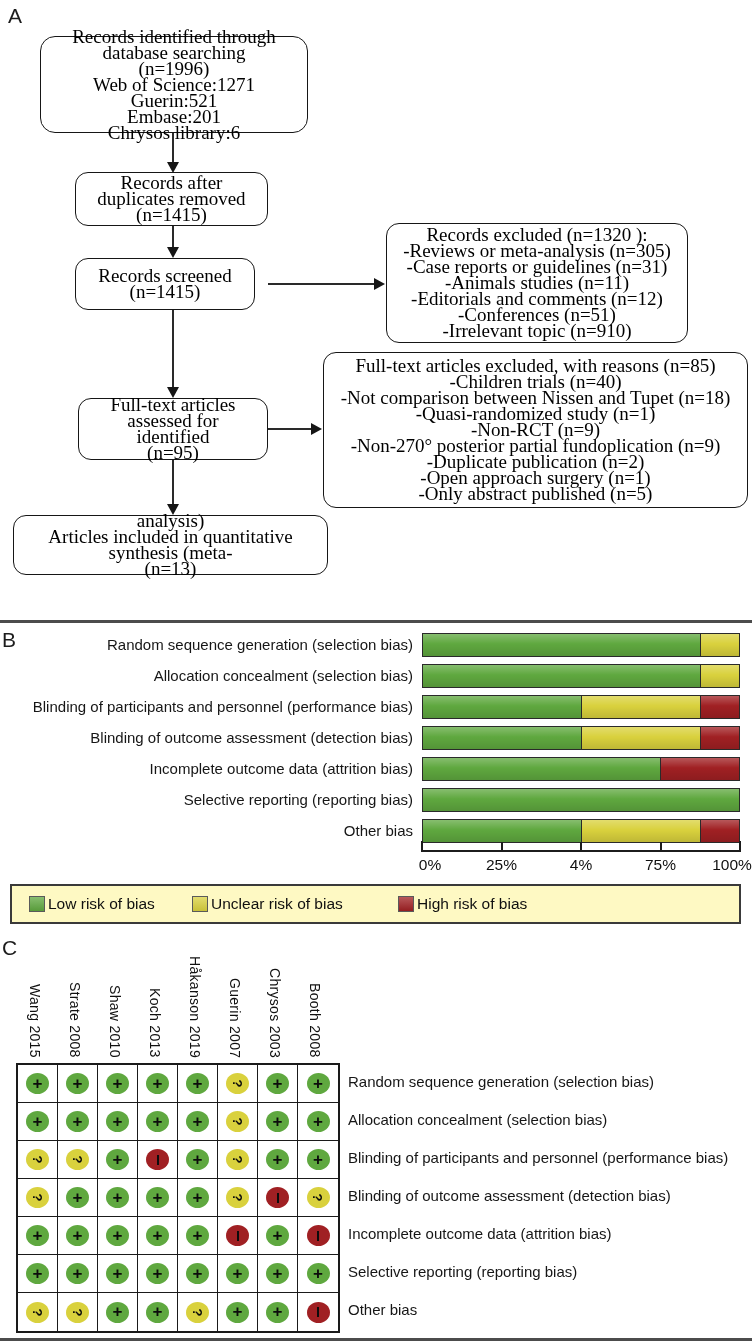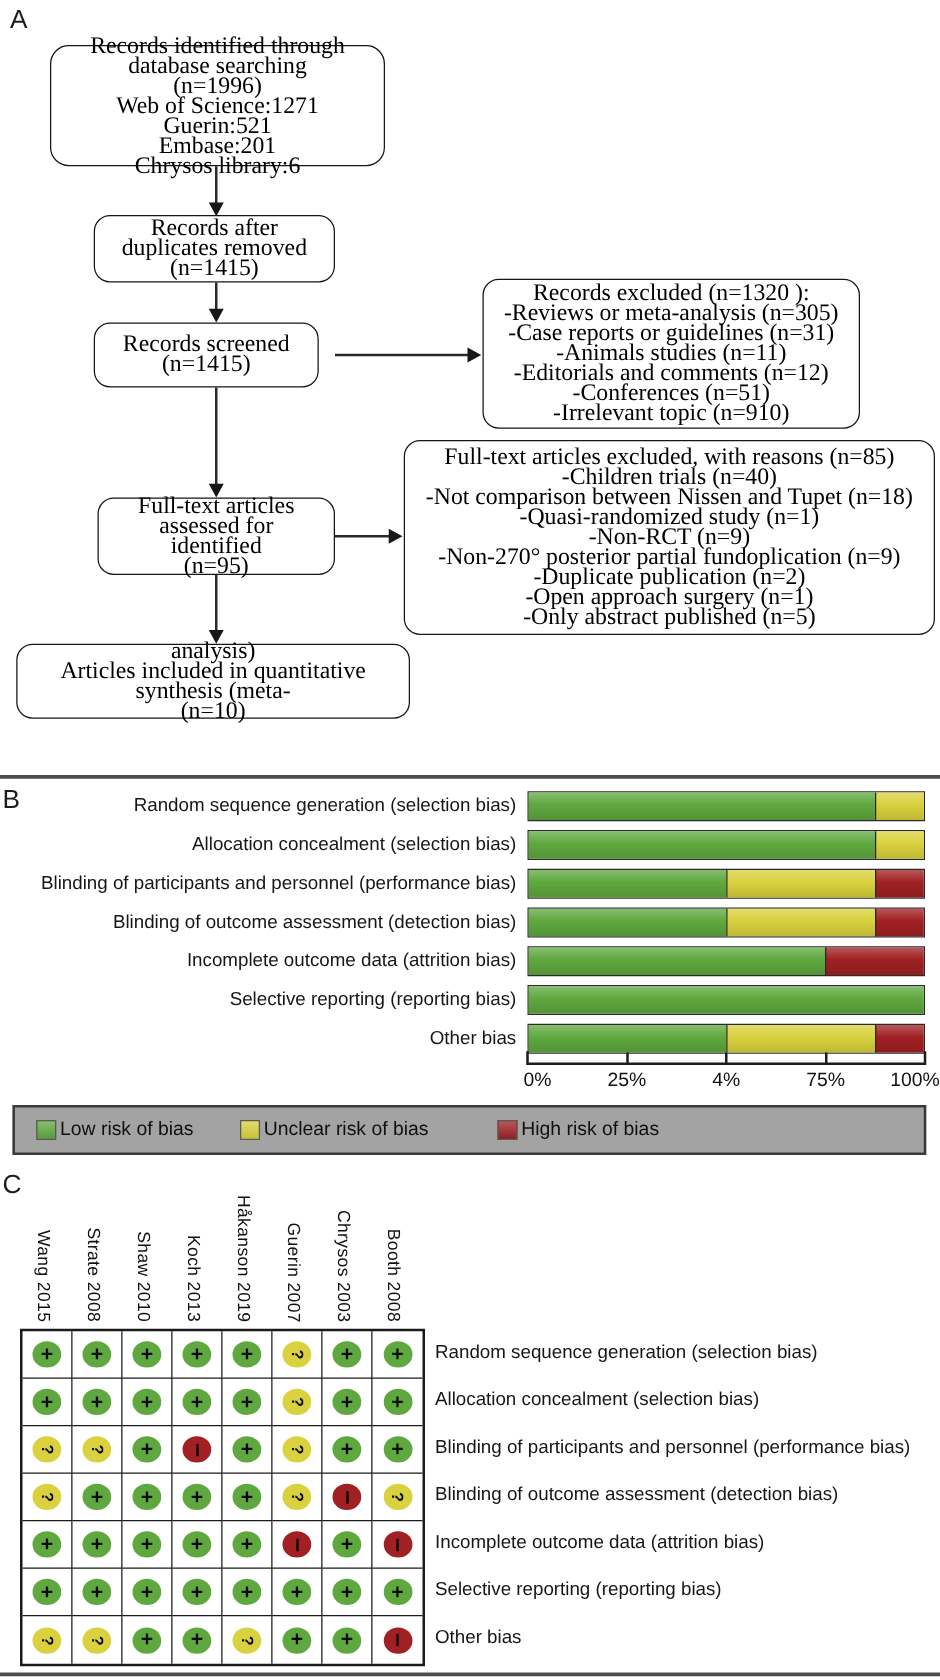--- a/index.html
+++ b/index.html
@@ -23,21 +23,21 @@
               line-height:24px;height:24px;color:#161616;}
   .bar{position:absolute;left:422px;width:318px;height:24px;border:1.6px solid #2a2a2a;
        display:flex;box-sizing:border-box;background:#fff;}
   .seg{height:100%;box-sizing:border-box;
        background-image:linear-gradient(to bottom,rgba(255,255,255,.25),rgba(255,255,255,0) 45%,rgba(0,0,0,.12));}
   .seg + .seg{border-left:1.4px solid #2a2a2a;}
   .axis-line{position:absolute;left:422px;top:850px;width:318px;height:2px;background:#1c1c1c;}
   .tick{position:absolute;width:2px;background:#1c1c1c;}
   .tick-label{position:absolute;top:856px;width:60px;text-align:center;font-size:15.5px;color:#101010;}
   .legend{position:absolute;left:10px;top:884px;width:731px;height:40px;border:2px solid #3a3a3a;
-          box-sizing:border-box;background:#a3a3a3;}
+          box-sizing:border-box;background:#fef9c3;}
   .lg-item{position:absolute;top:0;height:36px;display:flex;align-items:center;}
   .lg-swatch{width:16px;height:16px;border:1.6px solid #5a5a5a;box-sizing:border-box;
              background-image:linear-gradient(to bottom,rgba(255,255,255,.25),rgba(0,0,0,.08));}
   .lg-text{font-size:15.5px;margin-left:3px;color:#101010;}
   
   .colhead{position:absolute;bottom:286px;writing-mode:vertical-rl;font-size:14px;
            color:#101010;white-space:nowrap;letter-spacing:.3px;}
   .c-grid{position:absolute;left:16px;top:1063px;display:grid;
           grid-template-columns:repeat(8,40px);grid-template-rows:repeat(7,38px);
           border:2px solid #1a1a1a;background:#fff;}
@@ -96,21 +96,21 @@
       <div>-Quasi-randomized study (n=1)</div>
       <div>-Non-RCT (n=9)</div>
       <div>-Non-270° posterior partial fundoplication (n=9)</div>
       <div>-Duplicate publication (n=2)</div>
       <div>-Open approach surgery (n=1)</div>
       <div>-Only abstract published (n=5)</div>
     </div>
   <div class="box" style="left:13px;top:515px;width:315px;height:60px;">
       <div>analysis)</div>
       <div>Articles included in quantitative synthesis (meta-</div>
-      <div>(n=10)</div>
+      <div>(n=13)</div>
     </div>
 
   <div class="vline" style="left:172px;top:133px;height:30px;"></div>
   <div class="ah-down" style="left:167px;top:162px;"></div>
   <div class="vline" style="left:172px;top:226px;height:22px;"></div>
   <div class="ah-down" style="left:167px;top:247px;"></div>
   <div class="vline" style="left:172px;top:310px;height:78px;"></div>
   <div class="ah-down" style="left:167px;top:387px;"></div>
   <div class="vline" style="left:172px;top:460px;height:45px;"></div>
   <div class="ah-down" style="left:167px;top:504px;"></div>

